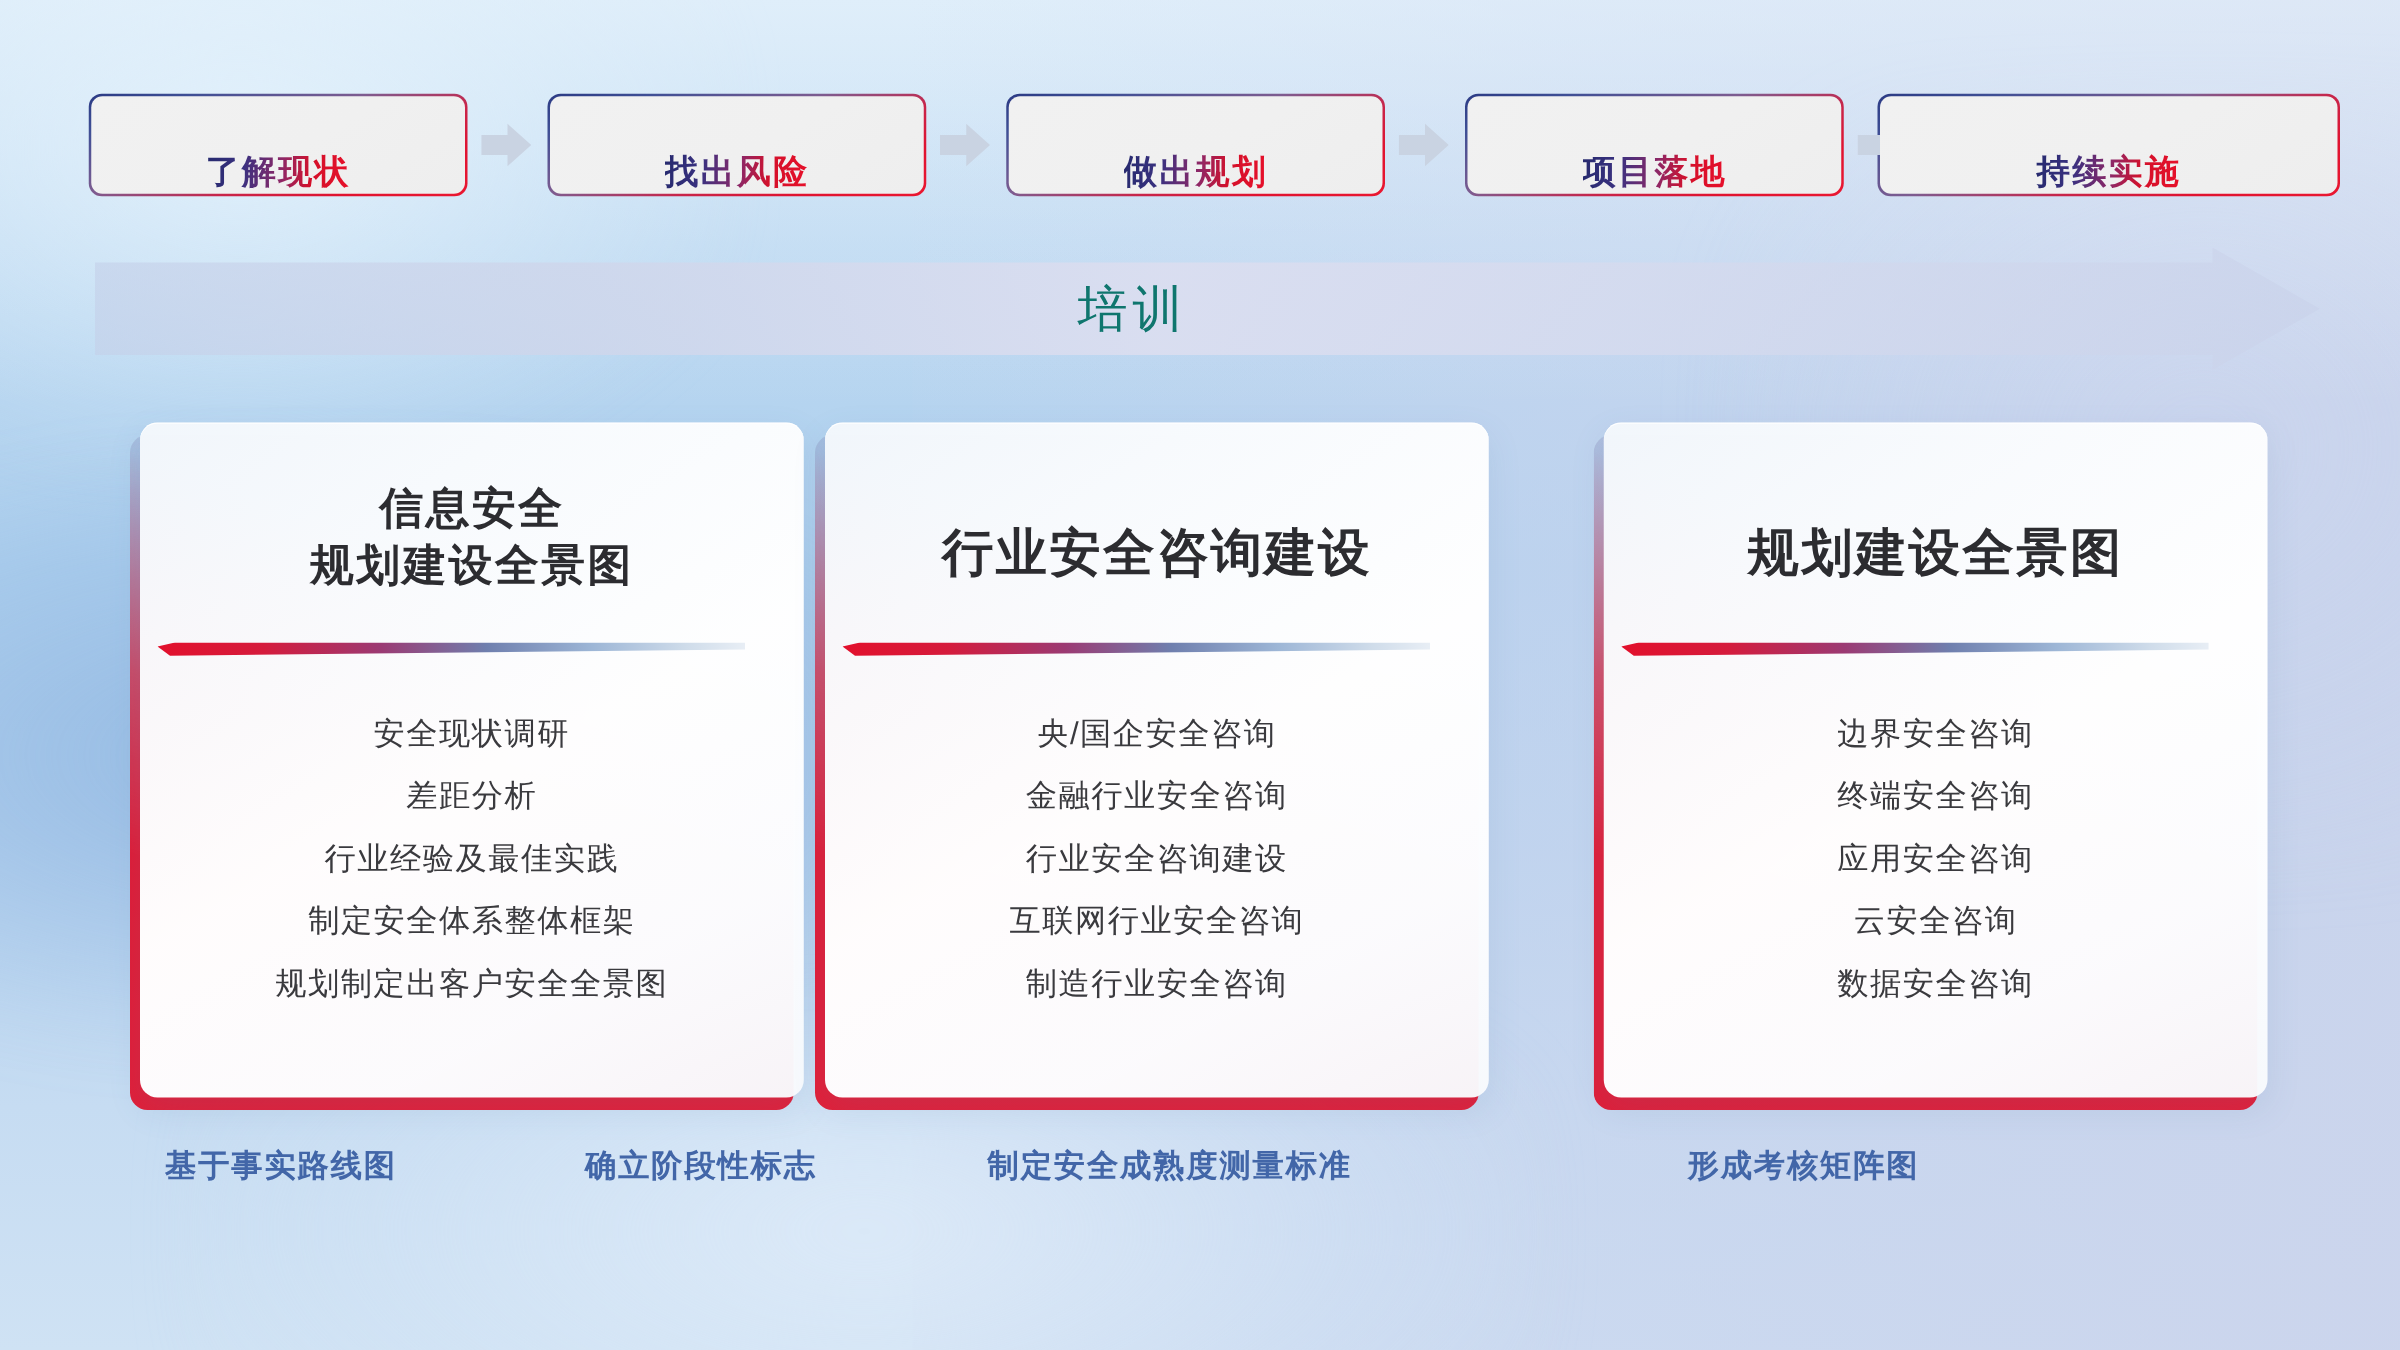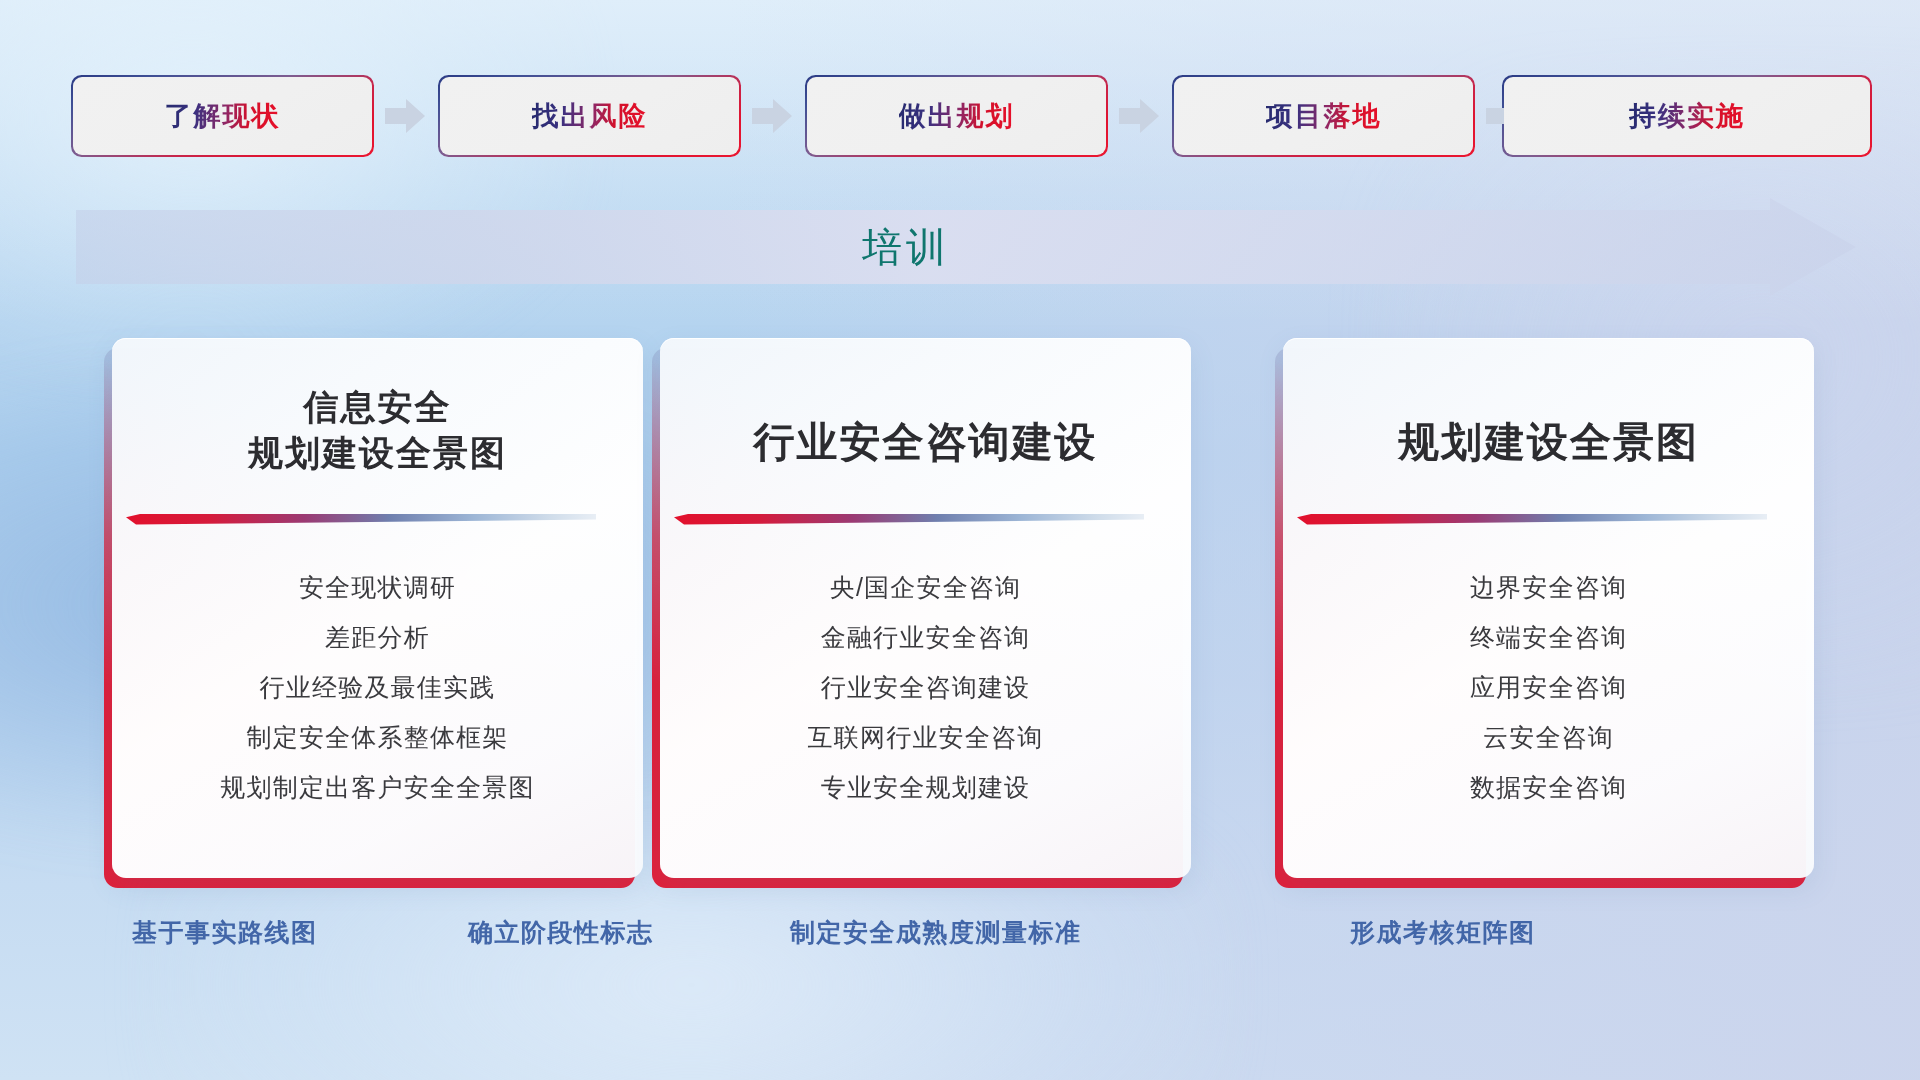--- a/index.html
+++ b/index.html
@@ -48,21 +48,21 @@
   }
 
   
   .steps{
     position:absolute; left:0; top:77px; width:1920px; height:78px; z-index:3;
   }
   .step{
     position:absolute; top:0; height:78px;
     border-radius:9px;
     background:linear-gradient(150deg,#f1f1f1 0%,#f0f0f0 55%,#eeeeee 100%);
-    display:flex; align-items:center; justify-content:center;
+    display:flex; align-items:flex-end; justify-content:center;
   }
   .step::before{
     content:""; position:absolute; inset:-1.6px; border-radius:10.5px;
     background:linear-gradient(160deg,#2b3a84 0%,#3f4f95 16%,#7d5c90 42%,#c8254a 62%,#e01330 78%,#e8癸 100%);
     background:linear-gradient(160deg,#2b3a84 0%,#3f4f95 16%,#7d5c90 42%,#c8254a 62%,#e01330 80%,#ea1731 100%);
     z-index:-1;
   }
   .step-label{
     font-size:27px; font-weight:700; letter-spacing:2px;
     background:linear-gradient(95deg,#262a6e 0%,#3a3180 26%,#8e2766 52%,#d4102a 72%,#e8102a 100%);
@@ -282,21 +282,21 @@
               </linearGradient>
             </defs>
             <path d="M0 3.2 L14 0 L470 0 L470 5.6 L10 10.6 Z" fill="url(#dg2)"></path>
           </svg>
         </div>
         <div class="card-list">
           <div class="li">央/国企安全咨询</div>
           <div class="li">金融行业安全咨询</div>
           <div class="li">行业安全咨询建设</div>
           <div class="li">互联网行业安全咨询</div>
-          <div class="li">专业安全规划建设</div>
+          <div class="li">制造行业安全咨询</div>
         </div>
       </div>
     </div>
   </div>
 
   <div class="card-wrap c3">
     <div class="card-outline"></div>
     <div class="card">
       <div class="card-inner">
         <div class="card-title">

